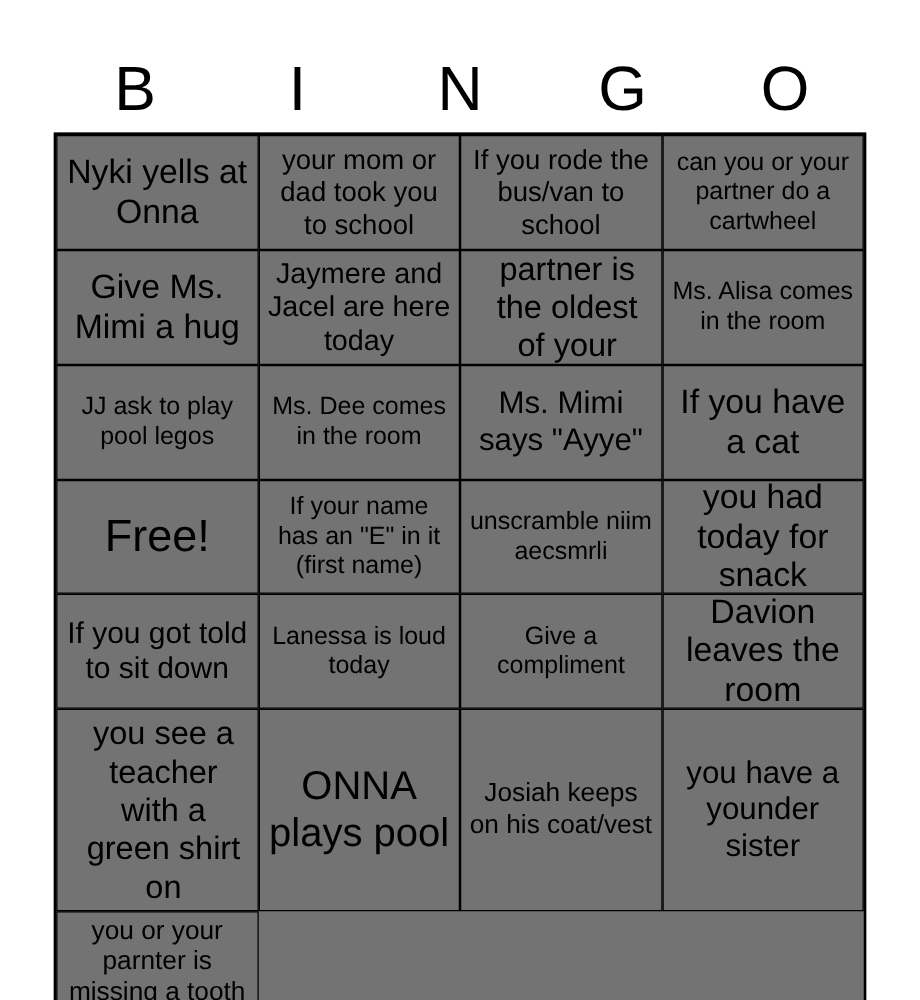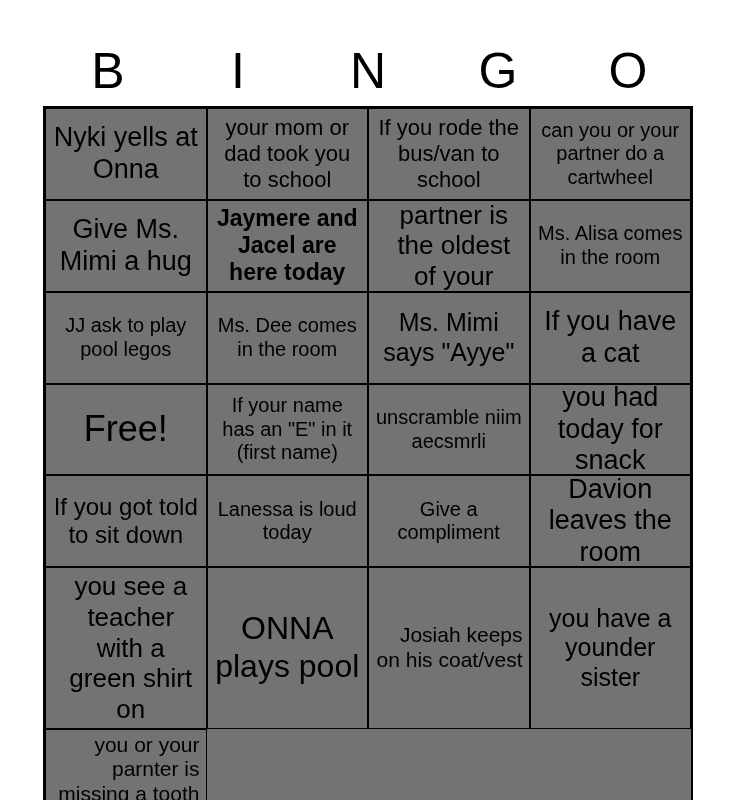--- a/index.html
+++ b/index.html
@@ -46,23 +46,23 @@
     display: flex;
     align-items: center;
     justify-content: center;
     text-align: center;
     padding: 3px 6px;
     line-height: 1.18;
     overflow: hidden;
   }
   .s19 { font-size: 26px; padding-left: 16px; }
   .s20 { font-size: 20px; }
-  .s21 { font-size: 21px; text-align: right; }
+  .s21 { font-size: 21px; }
   .s22 { font-size: 22px; }
-  .s23 { font-size: 23px; font-weight: bold; }
+  .s23 { font-size: 23px; }
   .s24 { font-size: 24px; }
   .s25 { font-size: 25px; }
   .s26 { font-size: 20px; }
   .s27 { font-size: 27px; }
   .s32 { font-size: 32px; }
   .s36 { font-size: 36px; text-align: center; }
 </style>
 </head>
 <body>
 

